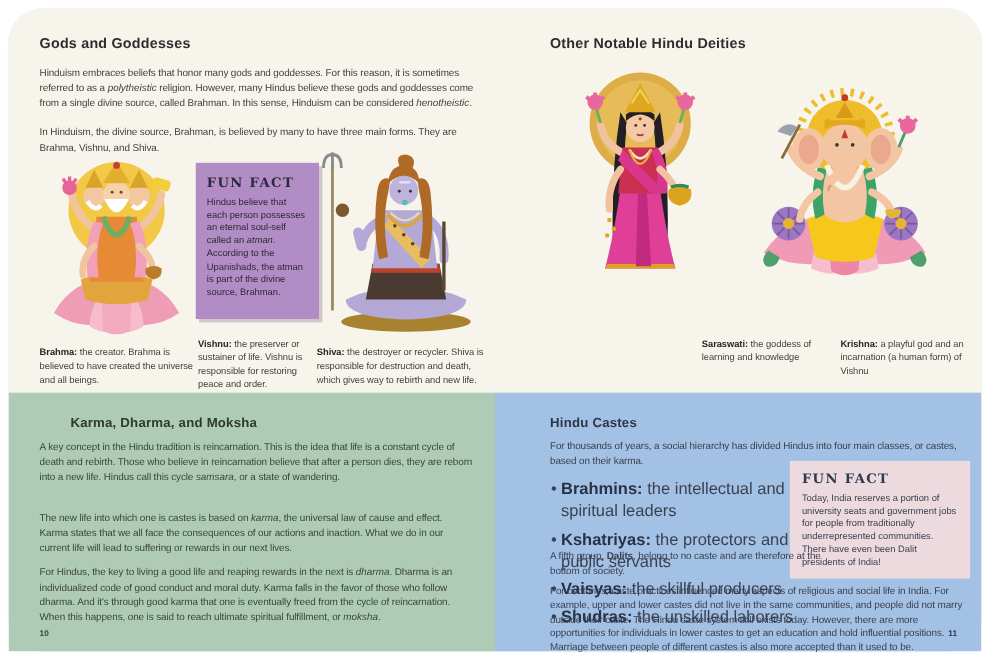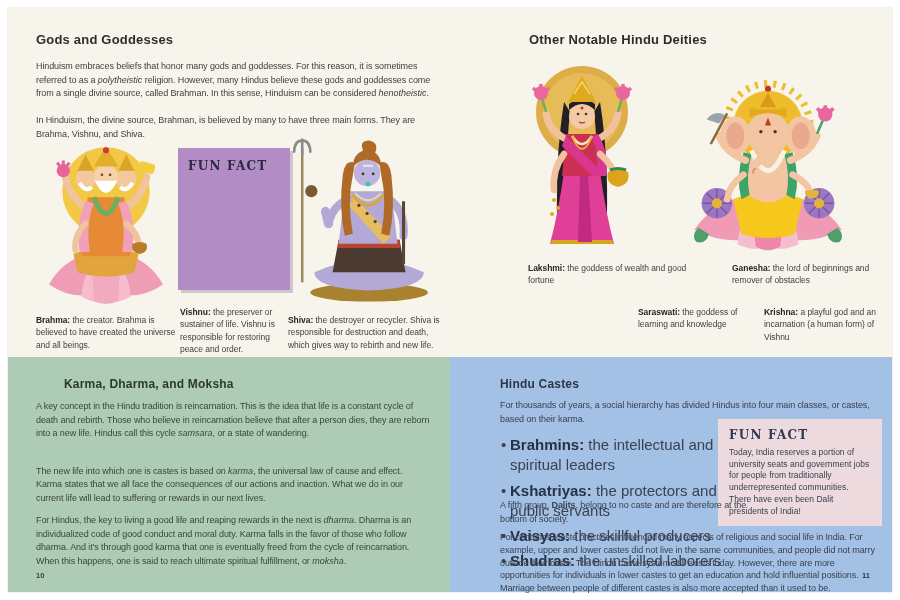--- a/index.html
+++ b/index.html
@@ -1,19 +1,19 @@
 <!DOCTYPE html>
 <html style="--paper: #f7f4eb; --green: #aecbb5; --blue: #a3c1e4; --purple_box: #b28cc4; --pink_box: #ecdade;"><head>
 <meta charset="utf-8">
 <style>
   html,body { margin:0; padding:0; background:#ffffff; }
   .stage { position:relative; width:900px; height:600px; background:#ffffff; overflow:hidden;
            font-family:"Liberation Sans", sans-serif; }
   .spread { position:absolute; left:8px; top:8px; width:884px; height:584px;
-            background:var(--paper,#f7f4eb); box-shadow:0 0 0 1px rgba(0,0,0,0.05); }
+            background:var(--paper,#f7f4eb); box-shadow:0 0 0 1px rgba(0,0,0,0.05);border-radius:32px; }
   .sec-green { position:absolute; left:0; top:349px; width:442px; height:235px; background:var(--green,#aecbb5); }
   .sec-blue  { position:absolute; left:442px; top:349px; width:442px; height:235px; background:var(--blue,#a3c1e4); }
 
   .abs { position:absolute; }
   .h1 { font-size:13px; font-weight:bold; color:#2d2d2d; letter-spacing:.2px; }
   .h2 { font-size:12px; font-weight:bold; color:#253029; letter-spacing:.2px; margin:0 0 9px 0; }
   .body-text { font-size:9px; line-height:1.5; color:#3f3f3f; letter-spacing:-0.1px; margin:0; }
   .body-text i { letter-spacing:0; }
   .caption { font-size:8.5px; line-height:1.45; color:#3f3f3f; letter-spacing:-0.05px; margin:0; }
   .caption b { color:#262626; }
@@ -85,20 +85,21 @@
         <path d="M82 40 L90 24 L98 40 Z" fill="#d9a528"></path>
         <path d="M58 36 L70 16 L82 36 Z" fill="#e3ae2c"></path>
         <circle cx="70" cy="20" r="3" fill="#c43c3c"></circle>
         <circle cx="66" cy="44" r="1.3" fill="#7a4418"></circle>
           <circle cx="74" cy="44" r="1.3" fill="#7a4418"></circle>
       </svg>
     </div>
 
     <div class="abs funfact-purple" style="left:170px; top:140px; width:112px; height:142px;">
       <p class="ff-title">FUN FACT</p>
+      <p class="ff-body"><span>Hindus believe that each person possesses an eternal soul-self called an </span><i>atman</i><span>. According to the Upanishads, the atman is part of the divine source, Brahman.</span></p>
     </div>
 
     <div class="abs" style="left:278px; top:122px; width:152px; height:178px;">
       <svg viewBox="0 0 150 175" width="152" height="178">
         <line x1="16" y1="18" x2="16" y2="150" stroke="#9b8a60" stroke-width="2.5"></line>
         <path d="M8 22 Q8 10 16 10 Q24 10 24 22 M16 8 V24" stroke="#8a8a8a" stroke-width="2.5" fill="none"></path>
         <circle cx="25" cy="60" r="6" fill="#7a5a2e"></circle>
         <ellipse cx="82" cy="160" rx="58" ry="9" fill="#a9822f"></ellipse>
         <path d="M28 140 Q82 116 136 140 Q136 156 82 158 Q28 156 28 140" fill="#b4a8d6"></path>
         <path d="M52 108 L112 108 L118 140 L46 140 Z" fill="#4b3a31"></path>
@@ -137,21 +138,21 @@
     <div class="sec-green green-ink">
       <div class="abs" style="left:28px; top:20px; width:394px;">
         <p class="h2">Karma, Dharma, and Moksha</p>
         <p class="body-text" style="margin-bottom:24px;"><span>A key concept in the Hindu tradition is reincarnation. This is the idea that life is a constant cycle of death and rebirth. Those who believe in reincarnation believe that after a person dies, they are reborn into a new life. Hindus call this cycle </span><i>samsara</i><span>, or a state of wandering.</span></p>
         <p class="body-text" style="margin-bottom:9px;"><span>The new life into which one is castes is based on </span><i>karma</i><span>, the universal law of cause and effect. Karma states that we all face the consequences of our actions and inaction. What we do in our current life will lead to suffering or rewards in our next lives.</span></p>
         <p class="body-text"><span>For Hindus, the key to living a good life and reaping rewards in the next is </span><i>dharma</i><span>. Dharma is an individualized code of good conduct and moral duty. Karma falls in the favor of those who follow dharma. And it's through good karma that one is eventually freed from the cycle of reincarnation. When this happens, one is said to reach ultimate spiritual fulfillment, or </span><i>moksha</i><span>.</span></p>
       </div>
       <div class="abs pagenum" style="left:28px; bottom:12px;">10</div>
     </div>
 
-    <div class="abs h1" style="left:492px; top:24px;margin-left:29px;">Other Notable Hindu Deities</div>
+    <div class="abs h1" style="left:492px; top:24px;">Other Notable Hindu Deities</div>
 
     <div class="abs" style="left:494px; top:44px; width:160px; height:204px;">
       <svg viewBox="0 0 160 200" width="160" height="204">
         <circle cx="80" cy="58" r="46" fill="#ddae48"></circle>
         <circle cx="80" cy="58" r="39" fill="#e6bb58"></circle>
         <path d="M62 48 Q52 110 56 188 L68 188 Q62 110 68 58 Z" fill="#241f26"></path>
         <path d="M98 48 Q108 110 104 188 L92 188 Q98 110 92 58 Z" fill="#241f26"></path>
         <path d="M62 118 Q56 160 48 190 L112 190 Q104 160 98 118 Z" fill="#e03f98"></path>
         <path d="M50 186 L110 186 L112 190 L48 190 Z" fill="#d9a520"></path>
         <path d="M78 120 L86 120 L90 188 L76 188 Z" fill="#c22a7f"></path>
@@ -240,23 +241,21 @@
         <circle cx="83" cy="52" r="1.6" fill="#333333"></circle>
           <circle cx="97" cy="52" r="1.6" fill="#333333"></circle>
         <path d="M90 38 l3 8 l-6 0 Z" fill="#c0392b"></path>
         <path d="M72 38 Q90 30 108 38 L108 30 Q90 22 72 30 Z" fill="#e3a81e"></path>
         <path d="M76 30 L90 6 L104 30 Z" fill="#efbc2c"></path>
         <path d="M82 28 L90 14 L98 28 Z" fill="#d99a1a"></path>
         <circle cx="90" cy="10" r="3" fill="#c0392b"></circle>
       </svg>
     </div>
 
-    <p class="abs caption" style="left:520px; top:254px; width:160px;"><b>Lakshmi:</b> <span>the goddess of wealth and good fortune</span></p>
-
-    <p class="abs caption" style="left:724px; top:254px; width:150px;"><b>Ganesha:</b> <span>the lord of beginnings and remover of obstacles</span></p>
+
 
 
     <p class="abs caption" style="left:630px; top:298px; width:122px;"><b>Saraswati:</b> <span>the goddess of learning and knowledge</span></p>
 
     <p class="abs caption" style="left:756px; top:298px; width:118px;"><b>Krishna:</b> <span>a playful god and an incarnation (a human form) of Vishnu</span></p>
 
     <div class="sec-blue blue-ink">
       <p class="abs h2" style="left:50px; top:20px; margin:0;">Hindu Castes</p>
 
       <p class="abs body-text" style="left:50px; top:42px; width:380px;">For thousands of years, a social hierarchy has divided Hindus into four main classes, or castes, based on their karma.</p>

